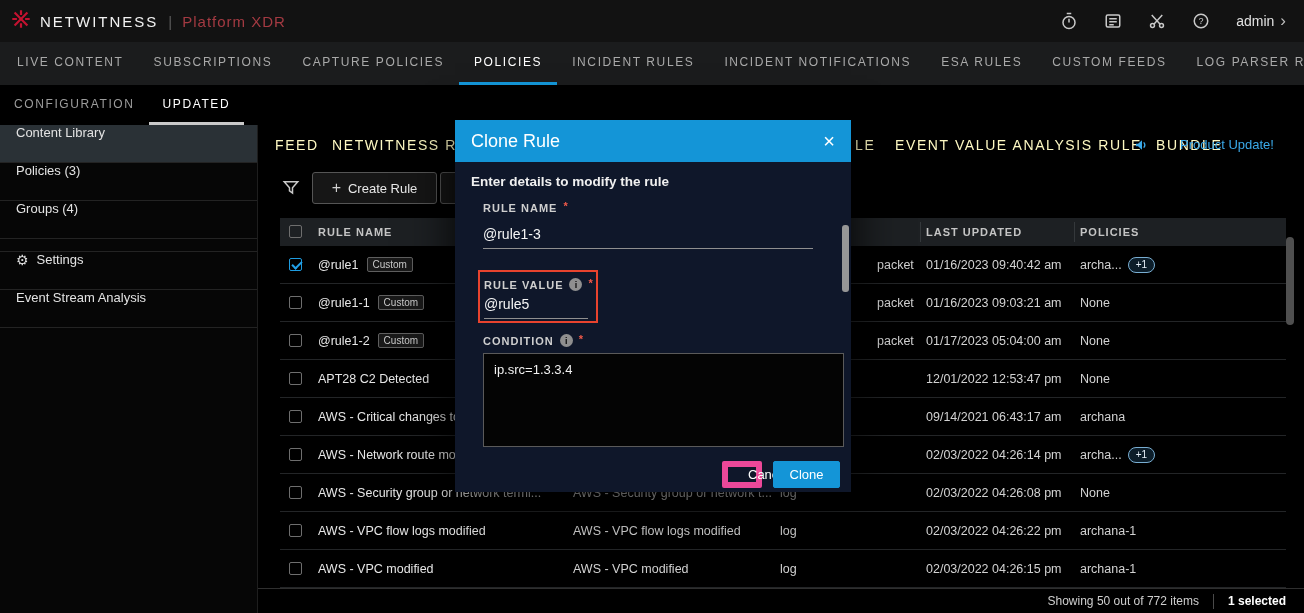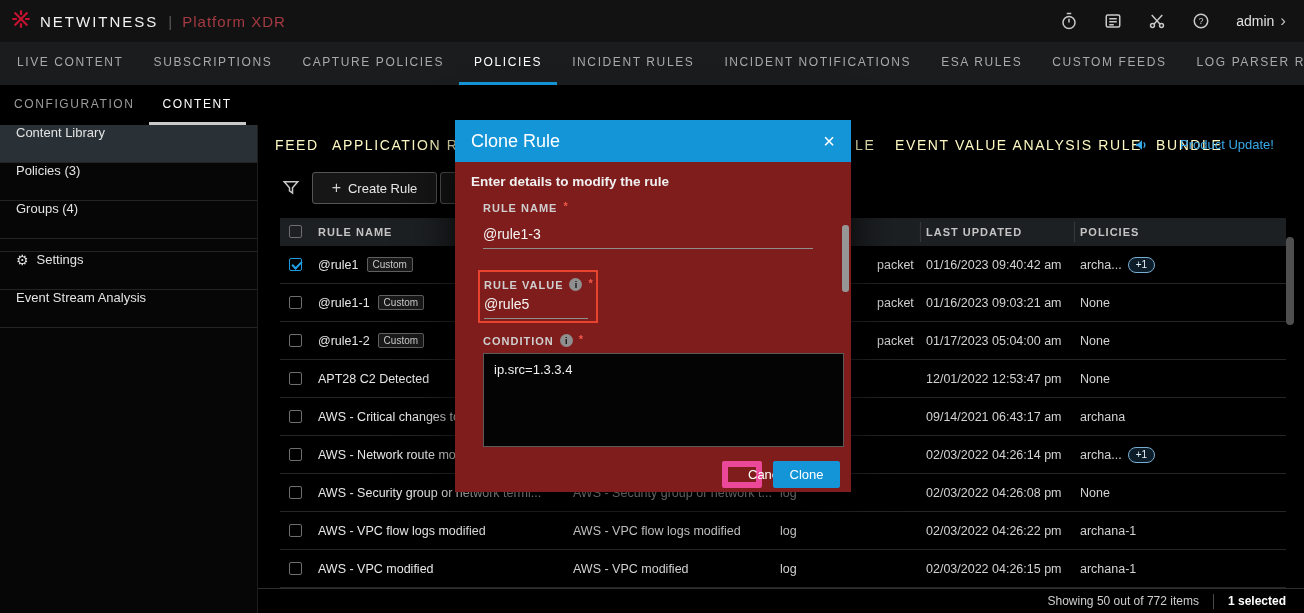--- a/index.html
+++ b/index.html
@@ -73,21 +73,21 @@
   .footer { position:absolute; left:0; right:0; bottom:0; height:25px; border-top:1px solid #2f2f2f; background:#000; display:flex; align-items:center; justify-content:flex-end; gap:14px; padding-right:18px; }
   .footer .showing { color:#cfcfcf; font-size:12px; }
   .footer .fdiv { width:1px; height:15px; background:#4a4a4a; }
   .footer .selected { color:#fff; font-size:12px; font-weight:bold; }
 
   
   .modal { position:absolute; left:455px; top:120px; width:396px; height:372px; z-index:100; box-shadow:0 10px 45px rgba(0,0,0,0.9); }
   .modal-header { height:42px; background:#1495d7; display:flex; align-items:center; justify-content:space-between; padding:0 16px; }
   .modal-title { color:#fff; font-size:18px; font-weight:400; }
   .modal-close { color:#fff; font-size:20px; line-height:1; cursor:pointer; background:none; border:none; font-family:inherit; }
-  .modal-body { position:relative; height:330px; background:#7f1d1d; }
+  .modal-body { position:relative; height:330px; background:#0f172a; }
   .modal-sub { position:absolute; left:16px; top:12px; color:#f0f0f0; font-size:13.5px; font-weight:bold; }
   .f-label { position:absolute; display:flex; align-items:center; gap:6px; color:#cfcfcf; font-size:11px; font-weight:bold; letter-spacing:1px; }
   .req { color:#f25a4a; font-size:11px; position:relative; top:-2px; }
   .info-dot { width:13px; height:13px; border-radius:50%; background:#8f8f8f; color:#0a0a0a; font-size:9px; font-weight:bold; display:inline-flex; align-items:center; justify-content:center; letter-spacing:0; }
   .u-input { position:absolute; background:transparent; border:none; border-bottom:1px solid #8f8f8f; color:#f5f5f5; font-size:14px; font-family:inherit; padding:0 0 6px 0; outline:none; }
   .hl-red { position:absolute; left:23px; top:108px; width:120px; height:53px; border:2px solid #e8432e; pointer-events:none; }
   .cond-area { position:absolute; left:28px; top:191px; width:361px; height:94px; background:#040404; border:1px solid #5a5a5a; color:#f0f0f0; font-size:13px; font-family:inherit; padding:8px 10px; resize:none; outline:none; }
   .modal-btn { position:absolute; top:299px; height:27px; font-size:13px; border-radius:2px; cursor:pointer; font-family:inherit; }
   .btn-cancel { right:89px; width:40px; background:transparent; border:6px solid #ec4899; color:#fff;padding-left:20px; }
   .btn-clone { right:11px; width:67px; background:#1495d7; border:1px solid #1495d7; color:#fff; }
@@ -149,21 +149,21 @@
     <span class="subnav-item active">POLICIES</span>
     <span class="subnav-item">INCIDENT RULES</span>
     <span class="subnav-item">INCIDENT NOTIFICATIONS</span>
     <span class="subnav-item">ESA RULES</span>
     <span class="subnav-item">CUSTOM FEEDS</span>
     <span class="subnav-item">LOG PARSER R</span>
   </nav>
 
   <div class="sectionnav">
     <span class="section-item">CONFIGURATION</span>
-    <span class="section-item active">CONTENT</span>
+    <span class="section-item active">UPDATED</span>
   </div>
 
   <aside class="sidebar">
     <div class="sb-item selected">
         <span>Content Library</span>
       </div>
     <div class="sb-item">
         <span>Policies (3)</span>
       </div>
     <div class="sb-item">
@@ -175,21 +175,21 @@
       <span>Settings</span>
     </div>
     <div class="sb-item">
         <span>Event Stream Analysis</span>
       </div>
   </aside>
 
   <main class="main">
 
     <span class="tab" style="left:17px">FEED</span>
-    <span class="tab" style="left:74px">APPLICATION R</span>
+    <span class="tab" style="left:74px">NETWITNESS R</span>
     <span class="tab" style="left:597px">LE</span>
     <span class="tab" style="left:637px">EVENT VALUE ANALYSIS RULE</span>
     <span class="tab" style="left:898px">BUNDLE</span>
 
     <span class="megaphone">
       <svg width="16" height="16" viewBox="0 0 24 24">
           <path d="M3 10 v4 h3 l6 5 V5 L6 10 z" fill="#3aa9e9"></path>
           <path d="M14.5 8 a6 6 0 0 1 0 8" stroke="#3aa9e9" stroke-width="2" fill="none"></path>
         </svg>
     </span>

